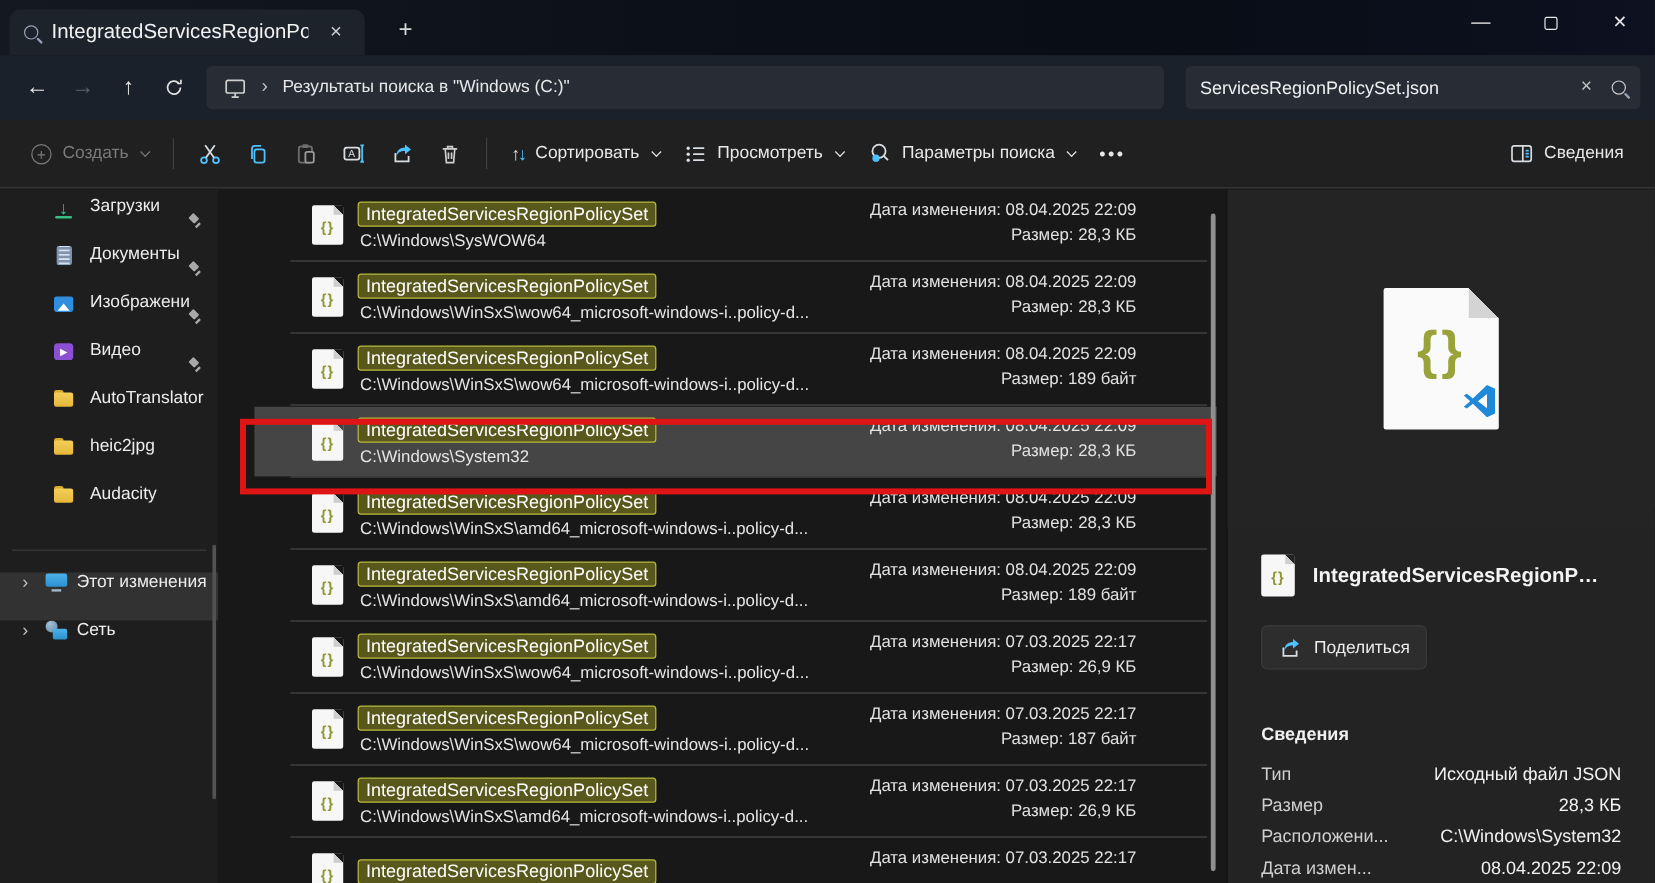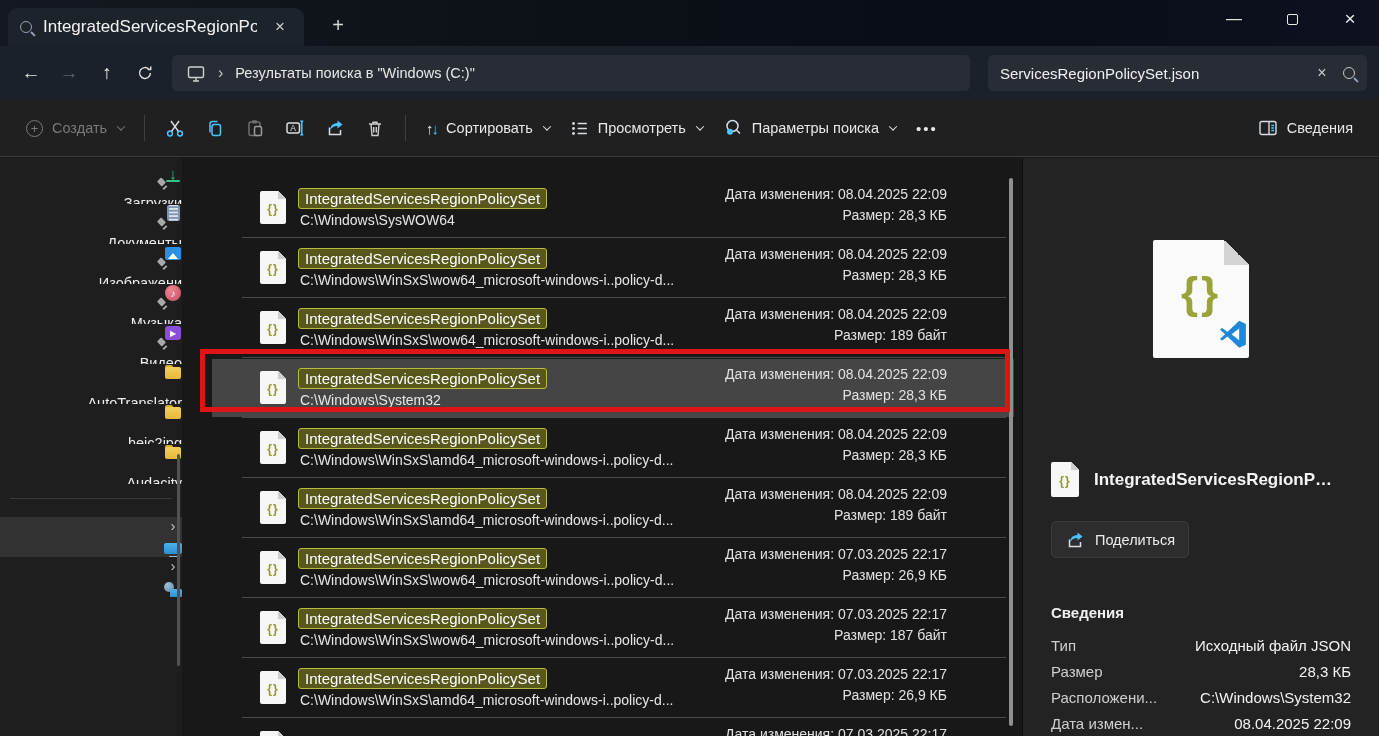--- a/index.html
+++ b/index.html
@@ -56,22 +56,22 @@
   .sort-arrows .up { color:#e8e8e8; } .sort-arrows .down { color:#4cc2ff; }
   .dots { font-size:15px; letter-spacing:2px; color:#e8e8e8; }
   .tb-spacer { flex:1; }
   svg.tbsvg { display:block; }
 
   
   .content { position:absolute; top:158px; left:0; right:0; bottom:0; display:flex; }
 
   
   .sidebar { width:182px; background:#1e1e1e; position:relative; padding-top:6px; flex:none; }
-  .side-item { height:40px; display:flex; align-items:flex-end; padding-left:44px; gap:13px;
-               font-size:14.5px; color:#ededed; position:relative; white-space:nowrap; overflow:hidden;flex-direction:column; }
+  .side-item { height:40px; display:flex; align-items:flex-start; padding-left:44px; gap:13px;
+               font-size:14.5px; color:#ededed; position:relative; white-space:nowrap; overflow:hidden; }
   .side-item .pin { display:none; }
   .side-item.pinned .pin { display:block; position:absolute; right:14px; top:14px; }
   .pin { width:12px; height:12px; position:relative; }
   .pin::before { content:''; position:absolute; left:2px; top:1px; width:7px; height:6px; background:#a8a8a8;
                  border-radius:1px; transform:rotate(45deg); }
   .pin::after { content:''; position:absolute; left:8px; top:7px; width:1.6px; height:5px; background:#a8a8a8;
                 transform:rotate(45deg); }
   .side-ico { width:18px; height:18px; flex:none; position:relative; display:flex; align-items:center; justify-content:center; }
   .side-ico.downloads::before { content:'↓'; color:#35c088; font-size:15px; font-weight:bold; line-height:1; }
   .side-ico.downloads::after { content:''; position:absolute; bottom:0; left:2px; right:2px; height:2px; background:#35c088; border-radius:1px; }
@@ -99,21 +99,21 @@
       background:linear-gradient(#4db2ea,#2a8fd0); border-radius:2px; }
   .mon-ico::after { content:''; position:absolute; bottom:0; left:5px; width:8px; height:2px; background:#9fb6c6; }
   .net-ico { width:18px; height:16px; position:relative; flex:none; }
   .net-ico::before { content:''; position:absolute; top:0; left:0; width:10px; height:10px; border-radius:50%;
       background:radial-gradient(circle at 35% 30%, #9fc0d8, #5f87a8); }
   .net-ico::after { content:''; position:absolute; bottom:0; right:0; width:12px; height:9px;
       background:linear-gradient(#4db2ea,#2a8fd0); border-radius:1.5px; }
   .side-scrollbar { position:absolute; right:2px; top:296px; width:3px; height:212px; background:#525252; border-radius:2px; }
 
   
-  .filelist { flex:1; background:#181818; position:relative; padding-top:20px; overflow:hidden; }
+  .filelist { flex:1; background:#181818; position:relative; padding-top:0; overflow:hidden; }
   .row { height:60px; margin:0 16px 0 60px; border-bottom:1px solid #4a4a4a; position:relative;
          display:flex; align-items:center; padding-left:18px; gap:12px; }
   .row.selected::before { content:''; position:absolute; left:-30px; right:-8px; top:1px; bottom:0;
          background:#454545; z-index:0; }
   .row > * { position:relative; z-index:1;align-items:flex-end; }
   .json-file { width:26px; height:33px; background:#f7f7f7; border-radius:2px; position:relative; flex:none;
                display:flex; align-items:center; justify-content:center; }
   .json-file::before { content:'{}'; color:#8f9630; font-weight:bold; font-size:12px; letter-spacing:1px; margin-top:2px; }
   .json-file::after { content:''; position:absolute; top:0; right:0; width:8px; height:8px;
                background:linear-gradient(225deg,#181818 50%,#cfcfcf 50%); }
@@ -305,25 +305,20 @@
             <span>Документы</span>
             <span class="pin"></span>
           </div>
 
           <div class="side-item pinned">
             <span class="side-ico pictures"></span>
             <span>Изображени</span>
             <span class="pin"></span>
           </div>
 
-          <div class="side-item pinned">
-            <span class="side-ico music"></span>
-            <span>Музыка</span>
-            <span class="pin"></span>
-          </div>
 
           <div class="side-item pinned">
             <span class="side-ico video"></span>
             <span>Видео</span>
             <span class="pin"></span>
           </div>
 
           <div class="side-item">
             <span class="side-ico folder"></span>
             <span>AutoTranslator</span>

